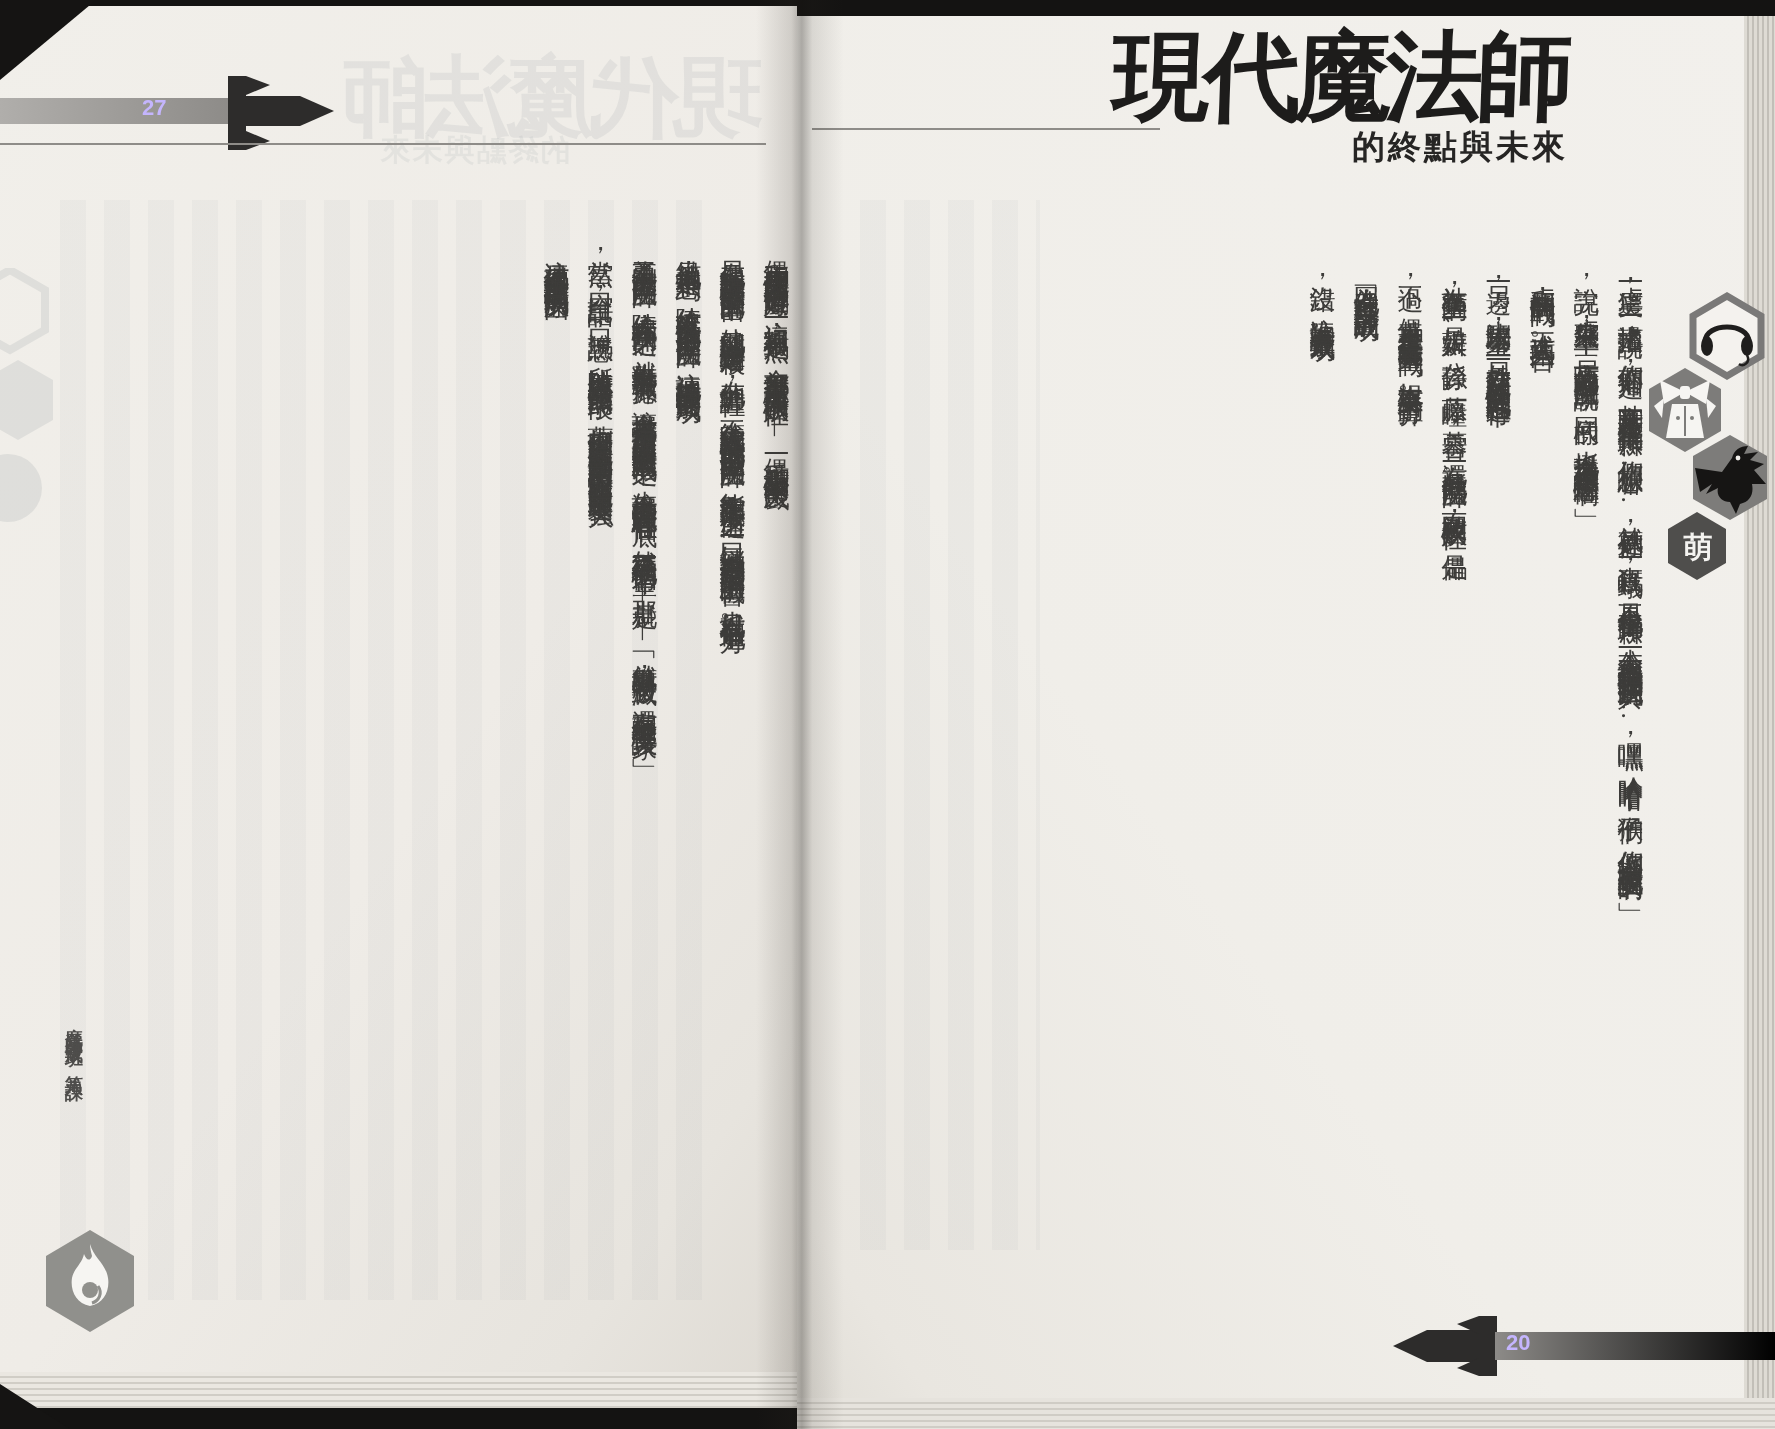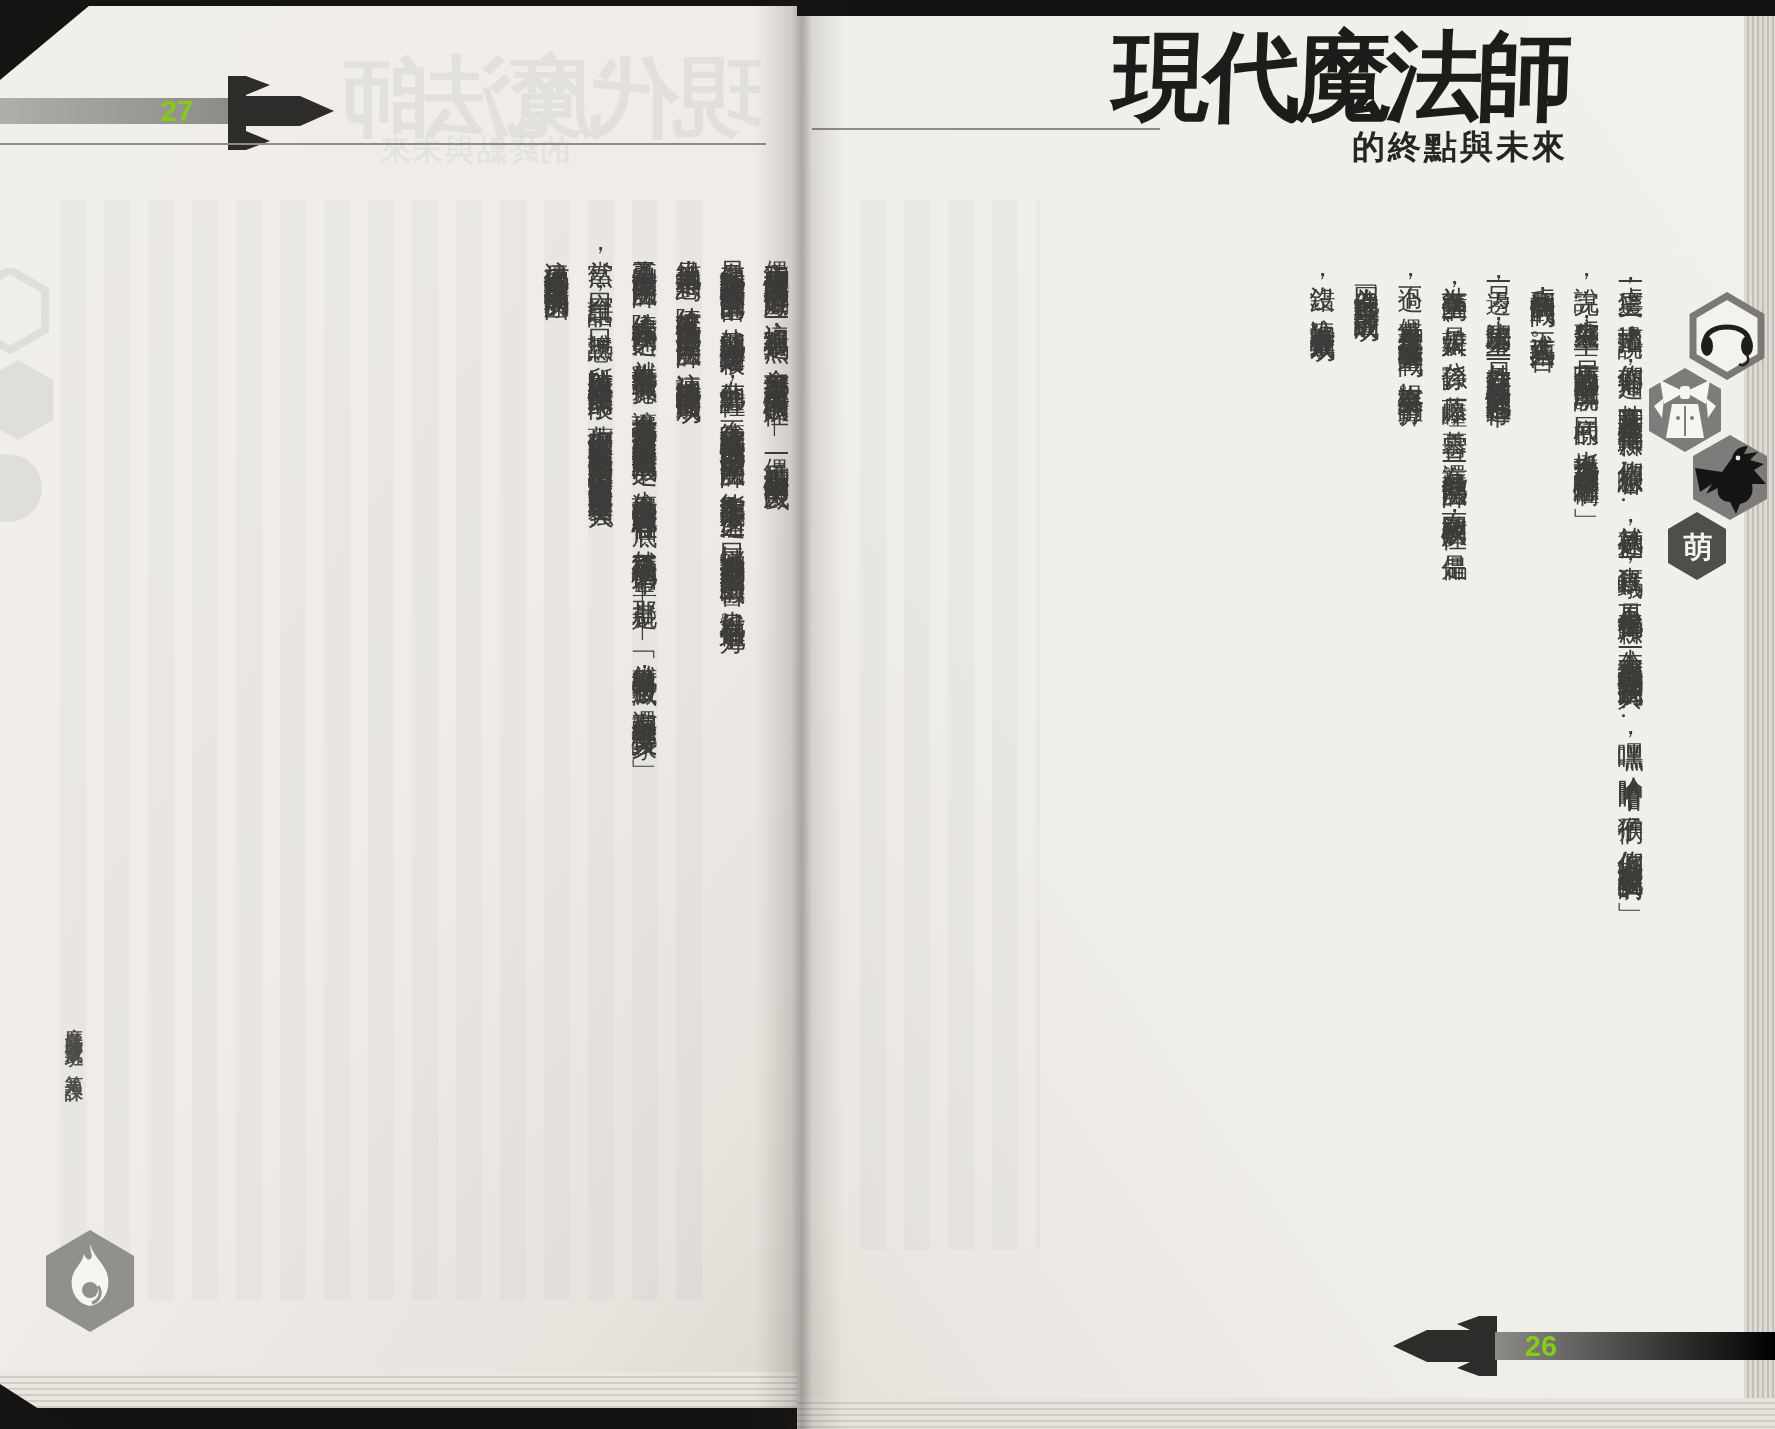--- a/index.html
+++ b/index.html
@@ -52,21 +52,21 @@
      line-height:1.0;transform:skewX(-2deg);}
   .logo .s{font-size:33px;font-weight:bold;letter-spacing:3px;color:#262524;margin-top:0px;}
 
   .rule{position:absolute;height:2px;background:#8e8c88;}
   .rule-left{left:0;top:143px;width:766px;}
   .rule-right{left:812px;top:128px;width:348px;}
 
   
   .sword{position:absolute;}
   .pagenum{position:absolute;font-family:"Liberation Sans",sans-serif;font-weight:bold;
-     font-size:29px;color:#84cc16;width:70px;text-align:center;}
+     font-size:22px;color:#c4b5fd;width:70px;}
   .pn-left{left:142px;top:95px;}
   .pn-right{left:1506px;top:1330px;}
 
   
   .sidebar-caption{position:absolute;left:62px;top:1014px;height:215px;
      writing-mode:vertical-rl;font-size:18px;font-weight:bold;letter-spacing:4px;color:#4e4d4b;}
   .flame{position:absolute;left:42px;top:1228px;}
 
   
   .ghost-title{position:absolute;left:140px;top:38px;width:620px;text-align:left;
@@ -196,16 +196,16 @@
           <stop offset="1" stop-color="#aead aa"></stop>
         <stop offset="1" stop-color="#aeadaa"></stop>
       </linearGradient>
     </defs>
     <polygon points="8,31 42,15 96,15 96,47 42,47" fill="#2d2c2b"></polygon>
     <rect x="94" y="1" width="18" height="60" fill="#2d2c2b"></rect>
     <polygon points="94,1 72,9 94,19" fill="#2d2c2b"></polygon>
     <polygon points="94,61 72,53 94,43" fill="#2d2c2b"></polygon>
     <rect x="110" y="17" width="280" height="28" fill="url(#bladeR)"></rect>
   </svg>
-  <div class="pagenum pn-right">26</div>
+  <div class="pagenum pn-right">20</div>
 
   <div class="gutter"></div>
 </div>
 
 </body></html>

